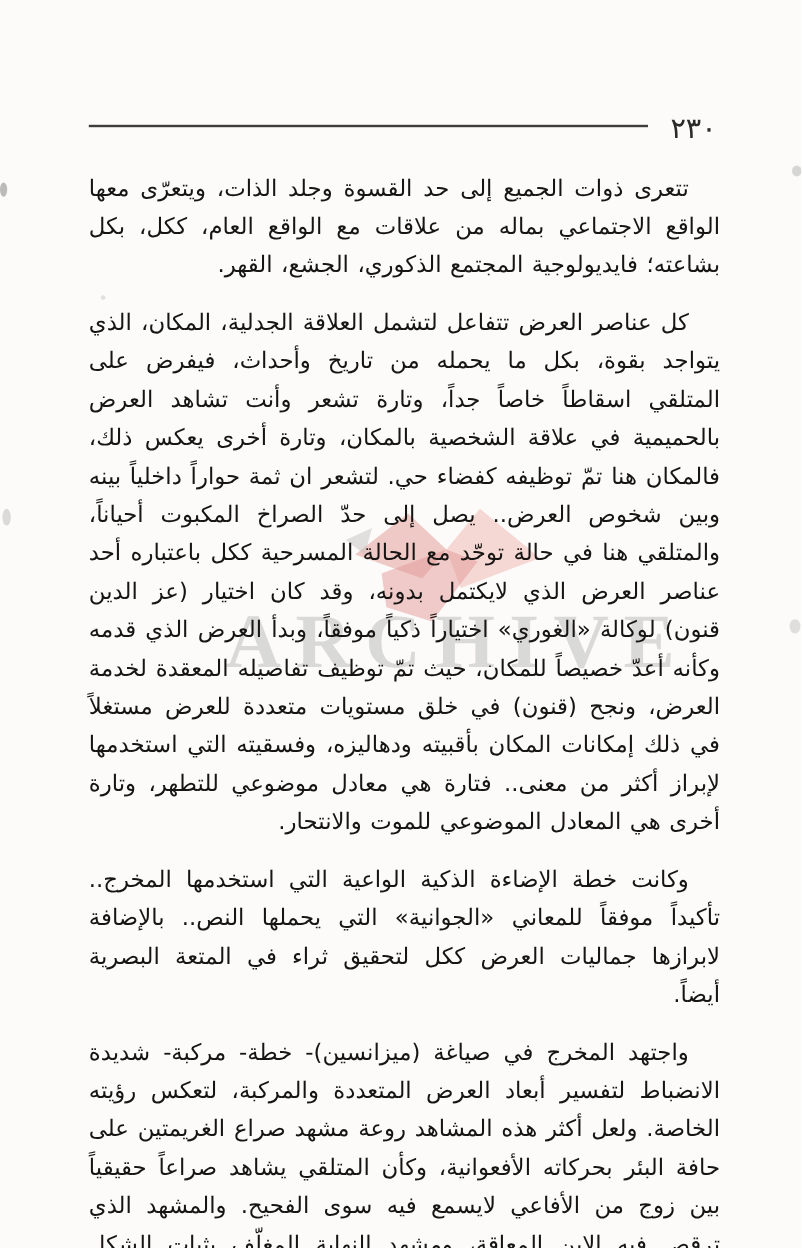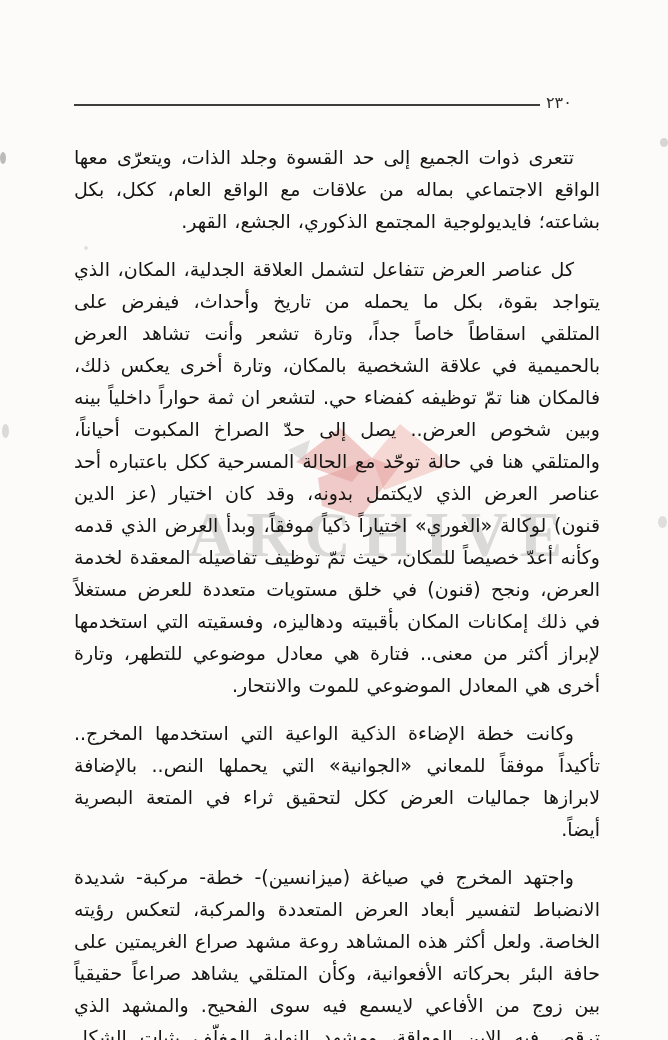--- a/index.html
+++ b/index.html
@@ -12,21 +12,21 @@
     position:relative;width:668px;height:1040px;
     background:#fcfbf9;overflow:hidden;
   }
   
   .header-rule{
     position:absolute;top:104px;left:74px;width:466px;height:2px;
     background:#3d3d3d;
   }
   .page-number{
     position:absolute;top:93px;left:546px;width:64px;
-    text-align:left;font-size:16px;color:#2a2a2a;direction:rtl;
+    text-align:center;font-size:24px;color:#2a2a2a;direction:rtl;
   }
   
   .text-block{
     position:absolute;top:125px;right:52px;width:558px;
     direction:rtl;text-align:justify;
     font-size:19px;line-height:32px;color:#171513;
     z-index:3;
   }
   .text-block p{margin:16px;text-indent:26px;word-spacing:1px;}
   

